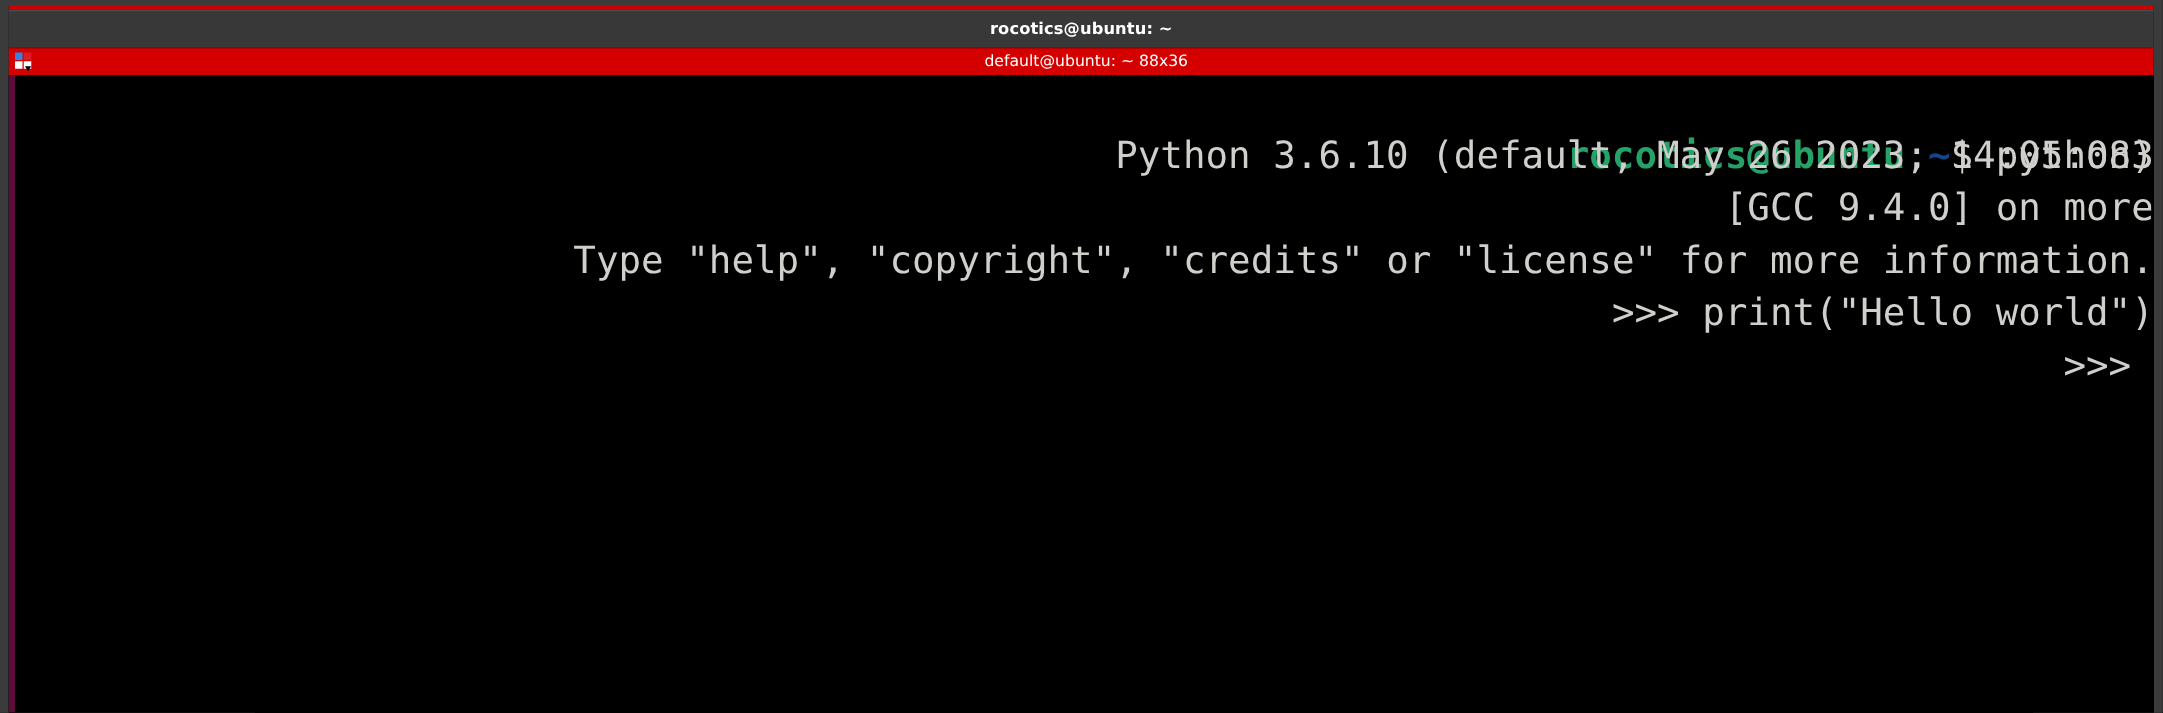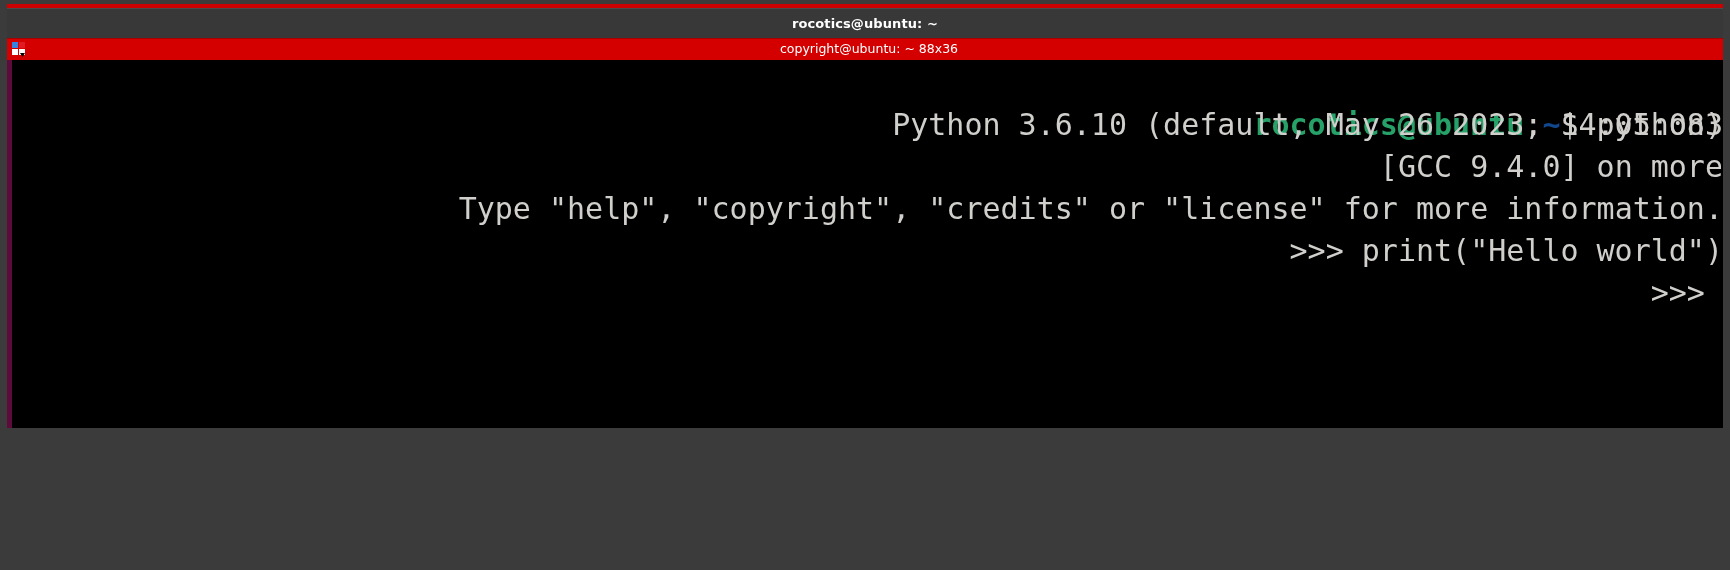--- a/index.html
+++ b/index.html
@@ -21,21 +21,21 @@
     height: 570px;
     background: #3b3b3b;
   }
 
   
   #terminal-window {
     position: absolute;
     left: 7px;
     top: 4px;
     width: 1716px;
-    height: 424px;
+    height: 566px;
     display: flex;
     flex-direction: column;
     box-sizing: border-box;
     background: #000000;
   }
 
   
   .top-accent {
     height: 4px;
     background: #cc0000;
@@ -152,21 +152,21 @@
     <div id="tabbar">
       <span id="tab-menu-icon">
         <svg width="17" height="17" viewBox="0 0 17 17" xmlns="http://www.w3.org/2000/svg">
           <rect x="1" y="1" width="6" height="6" fill="#3584e4"></rect>
           <rect x="8" y="1" width="6" height="6" fill="#e01b24"></rect>
           <rect x="1" y="8" width="6" height="6" fill="#ffffff"></rect>
           <rect x="8" y="8" width="6" height="6" fill="#ffffff"></rect>
           <path d="M9 12 L14 12 L11.5 16 Z" fill="#000000"></path>
         </svg>
       </span>
-      <span id="tab-label">copyright@ubuntu: ~ 88x36</span>
+      <span id="tab-label">default@ubuntu: ~ 88x36</span>
     </div>
 
     <div id="terminal-body">
       <div id="left-edge"></div>
       <div id="screen">
 
         <div class="line">
           <span class="seg-user">rocotics@ubuntu</span><span class="seg-punct">:</span><span class="seg-path">~</span><span class="seg-punct">$</span><span class="seg-plain"> python3</span>
         </div>
 

